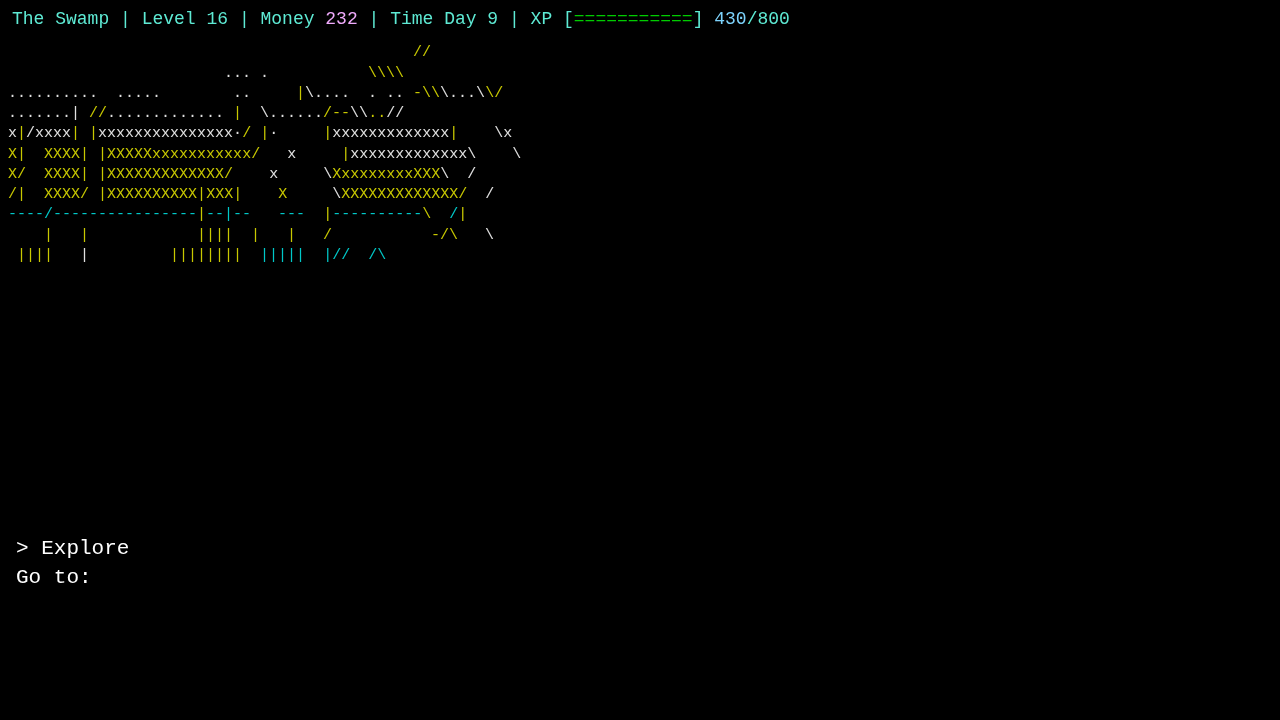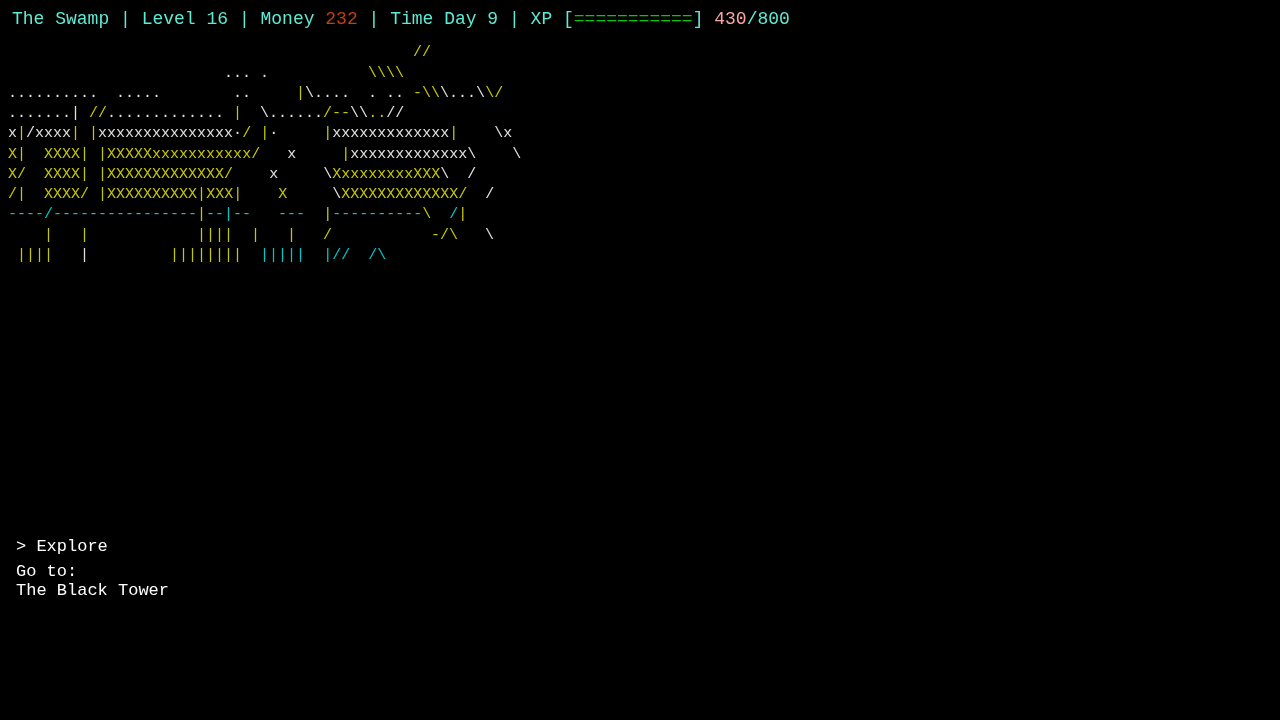--- a/index.html
+++ b/index.html
@@ -14,41 +14,41 @@
     }
     #header {
       background: #000;
       padding: 8px 12px;
       font-size: 18px;
       white-space: nowrap;
       border-bottom: none;
       line-height: 1.3;
     }
     .header-white { color: #5eead4; }
-    .header-yellow { color: #c2410c; font-family: Liberation Mono, monospace; }
-    .header-magenta { color: #fca5a5; }
+    .header-yellow { color: #f0abfc; font-family: Liberation Mono, monospace; }
+    .header-magenta { color: #7dd3fc; }
     .header-green { color: #00cc00; }
     #game-area {
       position: relative;
       padding: 4px 8px;
       font-size: 15px;
       line-height: 1.35;
       height: 490px;
       overflow: hidden;
     }
     .game-line {
       white-space: pre;
       display: block;
     }
     .c-white { color: #e0e0e0; }
     .c-yellow { color: #c8c800; }
     .c-cyan { color: #00c8c8; }
     #ui-area {
       padding: 8px 16px;
-      font-size: 17px;
+      font-size: 21px;
     }
     .explore-line {
       color: #fff;
       margin-bottom: 6px;
     }
     .goto-section {
     }
     .goto-label {
       color: #fff;
     }
@@ -92,15 +92,14 @@
 <span class="game-line"><span class="c-yellow">    |   |            </span><span class="c-yellow">||||</span><span class="c-white">  </span><span class="c-yellow">|   |   /           </span><span class="c-yellow">-/\</span><span class="c-white">   \</span></span>
 <span class="game-line"><span class="c-white"> </span><span class="c-yellow">||||</span><span class="c-white">   |         </span><span class="c-yellow">||||||||</span><span class="c-white">  </span><span class="c-cyan">|||||</span><span class="c-white">  </span><span class="c-cyan">|//  /\</span></span>
 </div>
 
 <div id="ui-area">
   <div class="explore-line">
     <span>&gt; Explore</span>
   </div>
   <div class="goto-section">
     <div class="goto-label">Go to:</div>
-    <div class="goto-item">The Black Tower</div>
   </div>
 </div>
 
 </body></html>

